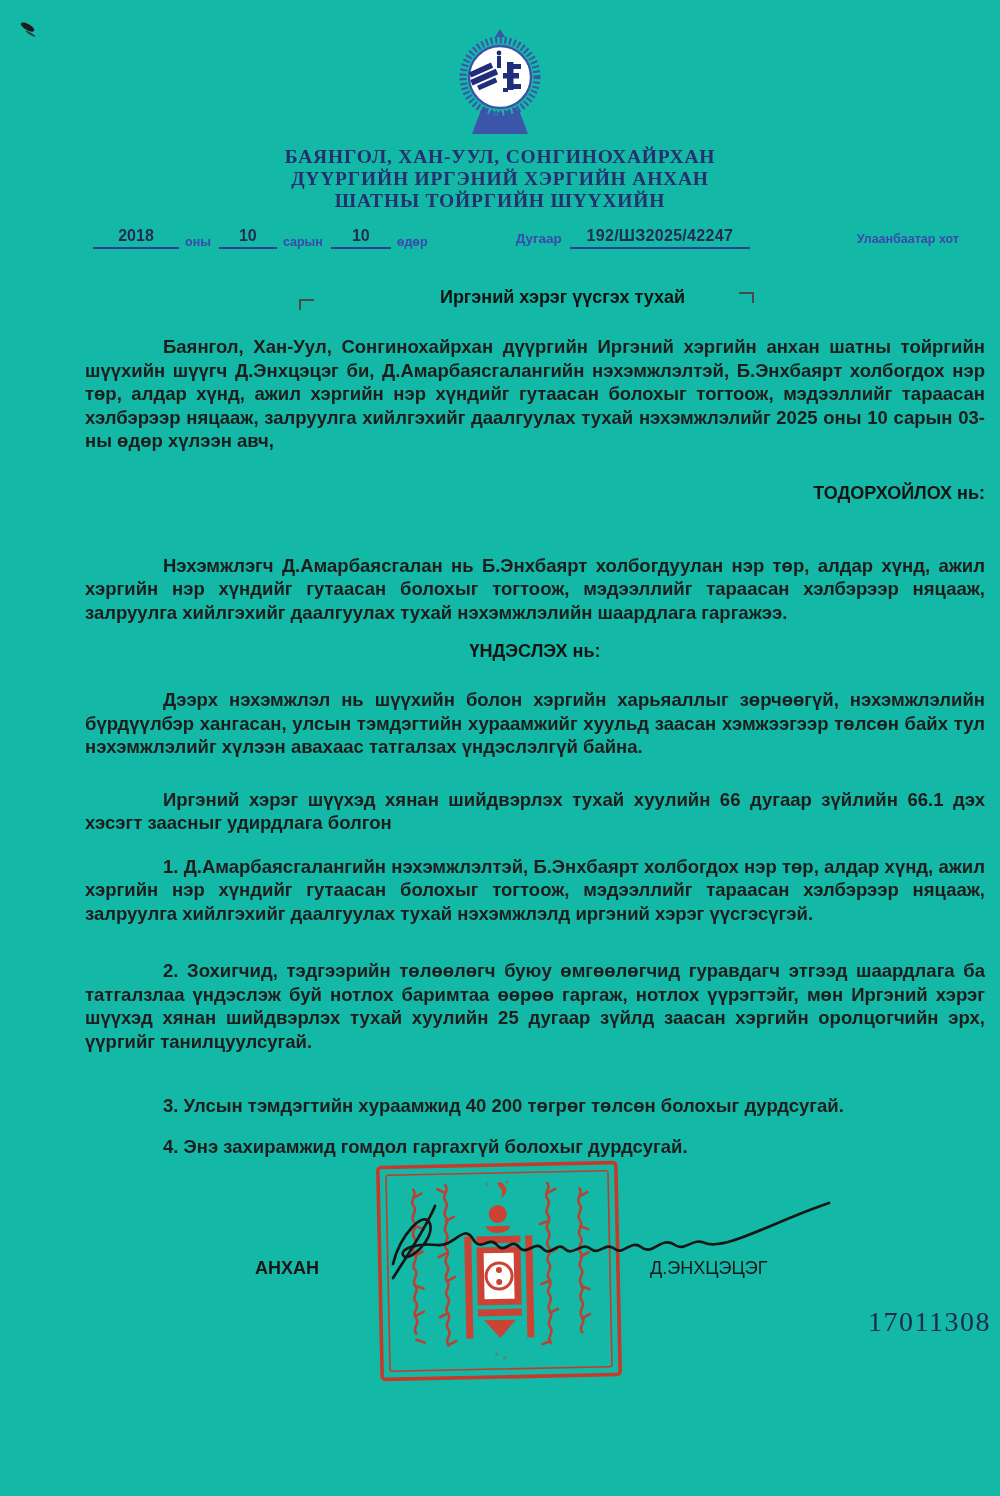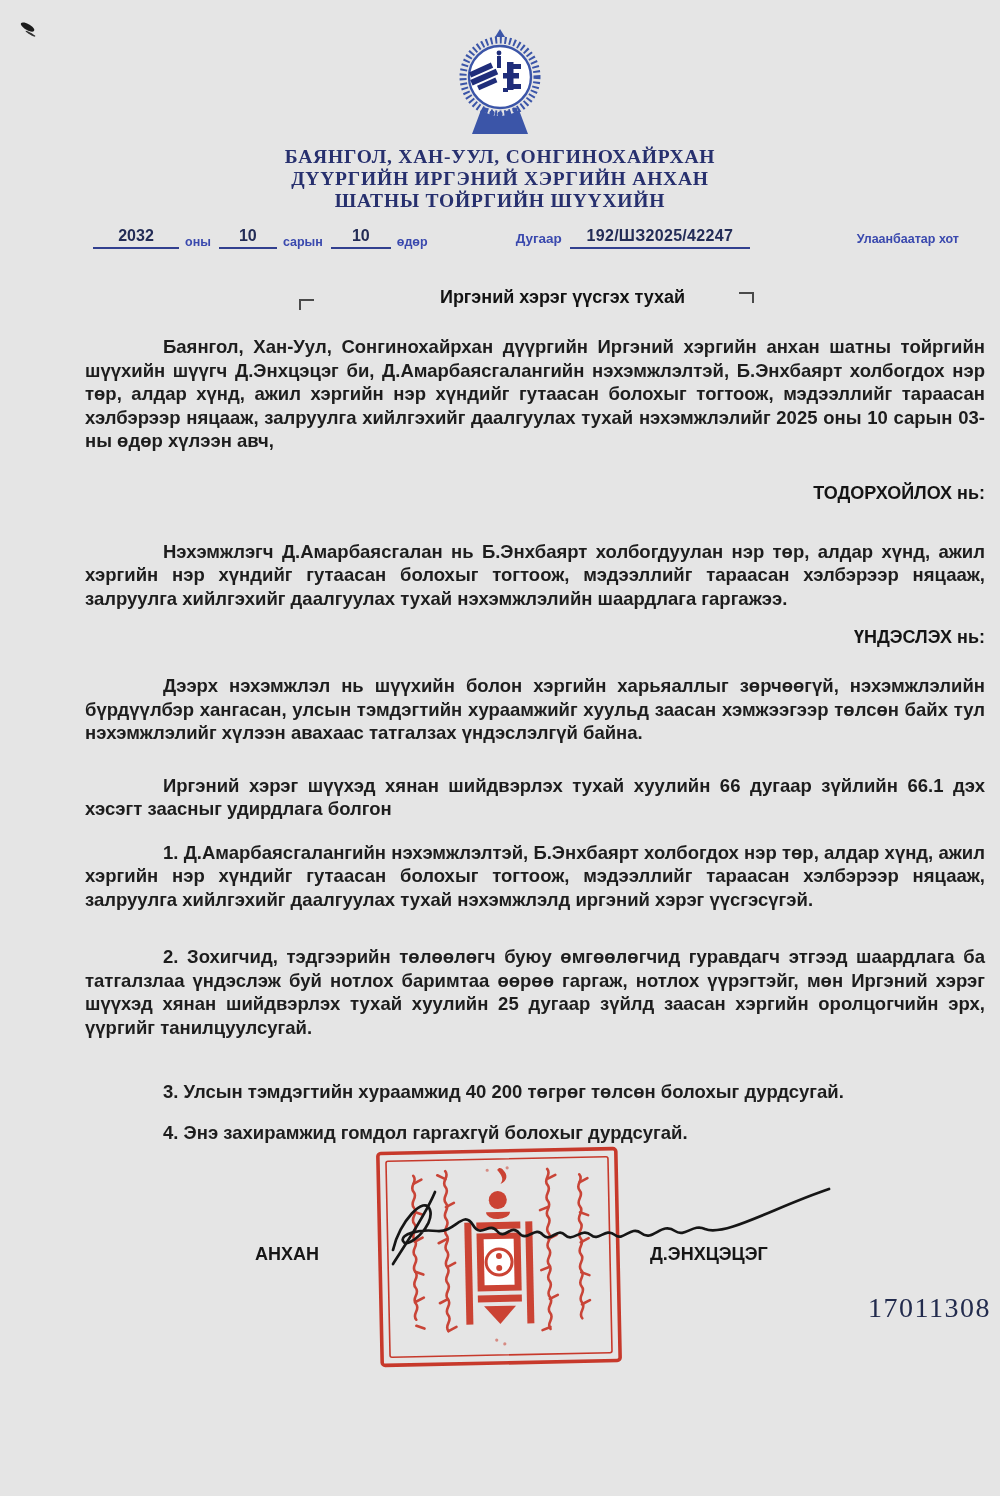--- a/index.html
+++ b/index.html
@@ -1,19 +1,19 @@
 <!DOCTYPE html>
 <html><head>
 <meta charset="utf-8">
 <style>
   html,body{margin:0;padding:0;background:#ffffff;}
   .page{
     position:relative;
     width:1000px;height:1496px;
-    background:#e5e5e5;
+    background:#14b8a6;
     overflow:hidden;
     font-family:"Liberation Sans", sans-serif;
     color:#1b1b1b;
   }
   .content{position:relative;margin:0 15px 0 85px;width:900px;}
   
   .speck{position:absolute;left:20px;top:24px;width:15px;height:6px;background:#1c1c1c;
          border-radius:60% 40% 55% 45%;transform:rotate(33deg);box-shadow:6px 4px 0 -2px #333;}
   
   .emblem{margin:28px auto 0;width:112px;height:112px;display:block;}
@@ -53,40 +53,40 @@
   .cmark{position:absolute;width:13px;height:9px;}
   .cmark.left{left:214px;top:12px;border-left:2px solid #4a4a4a;border-top:2px solid #4a4a4a;}
   .cmark.right{left:654px;top:5px;border-right:2px solid #4a4a4a;border-top:2px solid #4a4a4a;}
   
   .para{
     margin:0;text-align:justify;
     font-size:18.5px;line-height:23.5px;font-weight:bold;color:#1d1d1d;
     text-indent:78px;
   }
   .mt-intro{margin-top:22px;}
-  .mt-p1{margin-top:35px;}
+  .mt-p1{margin-top:49px;}
   .mt-p2{margin-top:25px;}
   .mt-p3{margin-top:29px;}
   .mt-i1{margin-top:20px;}
   .mt-i2{margin-top:34px;}
   .mt-i3{margin-top:41px;}
   .mt-i4{margin-top:17px;}
   .sec-head{
     text-align:right;font-size:18px;font-weight:bold;color:#141414;
     line-height:23px;
   }
   .mt-h1{margin-top:29px;}
-  .mt-h2{margin-top:16px;}
+  .mt-h2{margin-top:16px;text-align:center;}
   .mt-h3{margin-top:4px;}
   
   .sig-area{position:relative;height:227px;}
   .stamp{position:absolute;left:292px;top:4px;width:244px;height:218px;transform:rotate(-1.2deg);}
   .autograph{position:absolute;left:298px;top:40px;width:452px;height:94px;}
   .judge-label{position:absolute;left:170px;top:100px;font-size:18px;font-weight:bold;color:#161616;}
-  .judge-name{position:absolute;left:565px;top:100px;font-size:18px;font-weight:bold;color:#161616;}
+  .judge-name{position:absolute;left:565px;top:100px;font-size:18px;font-weight:normal;color:#161616;}
   .reg-number{
     position:absolute;left:783px;top:148px;white-space:nowrap;
     font-family:"Liberation Serif", serif;font-size:28px;color:#222b4d;letter-spacing:1.5px;
   }
 </style>
 </head>
 <body>
 
 <div class="page">
   <div class="speck"></div>
@@ -121,21 +121,21 @@
 
   <div class="court-header">
     <div>БАЯНГОЛ, ХАН-УУЛ, СОНГИНОХАЙРХАН</div>
     <div>ДҮҮРГИЙН ИРГЭНИЙ ХЭРГИЙН АНХАН</div>
     <div>ШАТНЫ ТОЙРГИЙН ШҮҮХИЙН</div>
   </div>
 
   <div class="content">
 
     <div class="form-row">
-      <span class="f-val year">2032</span>
+      <span class="f-val year">2018</span>
       <span class="f-lbl">оны</span>
       <span class="f-val mon">10</span>
       <span class="f-lbl">сарын</span>
       <span class="f-val day">10</span>
       <span class="f-lbl">өдөр</span>
       <span class="f-doclbl">Дугаар</span>
       <span class="f-val docnum">192/ШЗ2025/42247</span>
       <span class="f-city">Улаанбаатар хот</span>
     </div>
 

